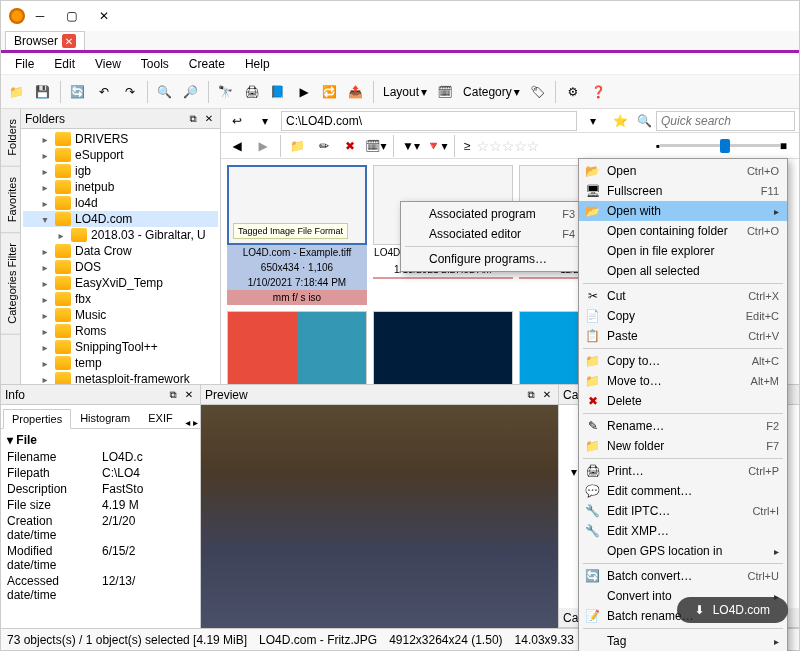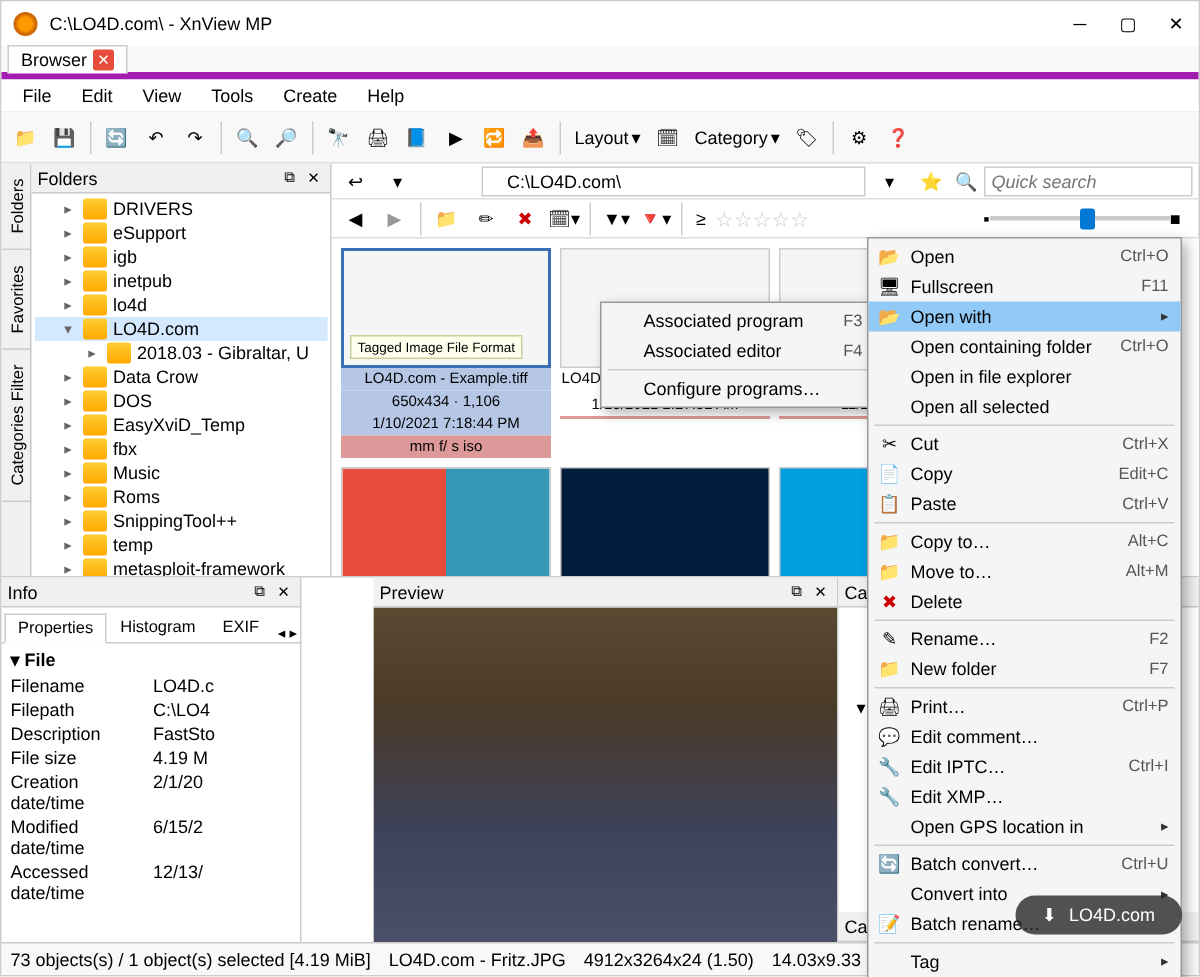--- a/index.html
+++ b/index.html
@@ -3,21 +3,21 @@
 <meta charset="utf-8">
 <style>
 * { box-sizing: border-box; margin: 0; padding: 0; font-family: 'Segoe UI', Tahoma, sans-serif; font-size: 12px; }
 body { background: #f0f0f0; width: 800px; height: 651px; overflow: hidden; position: relative; }
 .window { background: #fff; border: 1px solid #ccc; width: 800px; height: 651px; display: flex; flex-direction: column; }
 .titlebar { height: 30px; display: flex; align-items: center; padding: 0 8px; background: #fff; }
 .titlebar .icon { width: 16px; height: 16px; background: radial-gradient(circle, #f90 40%, #c60 60%); border-radius: 50%; margin-right: 8px; }
 .titlebar .title { flex: 1; font-size: 12px; }
 .titlebar .winbtns { display: flex; gap: 18px; }
 .titlebar .winbtn { width: 14px; height: 14px; display: flex; align-items: center; justify-content: center; cursor: pointer; }
-.tabrow { height: 22px; display: flex; align-items: center; padding-left: 4px; background: #f8f8f8; border-bottom: 5px solid #a21caf; text-align: center; }
+.tabrow { height: 22px; display: flex; align-items: center; padding-left: 4px; background: #f8f8f8; border-bottom: 3px solid #a21caf; text-align: center; }
 .tabrow .tab { padding: 2px 8px; background: #fff; border: 1px solid #ccc; border-bottom: none; display: flex; align-items: center; gap: 4px; }
 .tabrow .closetab { width: 14px; height: 14px; background: #e74c3c; color: #fff; display: flex; align-items: center; justify-content: center; font-size: 10px; border-radius: 2px; }
 .menubar { height: 22px; display: flex; align-items: center; padding: 0 4px; background: #fff; border-bottom: 1px solid #eee; }
 .menubar .menuitem { padding: 2px 10px; cursor: pointer; }
 .toolbar { height: 34px; display: flex; align-items: center; padding: 2px 4px; background: #f8f8f8; border-bottom: 1px solid #ddd; gap: 2px; }
 .tbtn { width: 24px; height: 24px; display: flex; align-items: center; justify-content: center; cursor: pointer; border-radius: 3px; }
 .tsep { width: 1px; height: 22px; background: #ccc; margin: 0 3px; }
 .tlabel { padding: 0 4px; display: flex; align-items: center; gap: 2px; cursor: pointer; justify-content: flex-end; }
 .content { flex: 1; display: flex; overflow: hidden; position: relative; }
 .sidelabels { width: 20px; background: #f0f0f0; display: flex; flex-direction: column; border-right: 1px solid #ccc; }
@@ -26,36 +26,36 @@
 .panelheader { height: 20px; background: #f0f0f0; border-bottom: 1px solid #ccc; display: flex; align-items: center; padding: 0 4px; font-size: 11px; }
 .panelheader .phactions { margin-left: auto; display: flex; gap: 2px; }
 .phbtn { width: 14px; height: 14px; cursor: pointer; font-size: 10px; display: flex; align-items: center; justify-content: center; }
 .tree { flex: 1; overflow: auto; padding: 2px; }
 .treeitem { display: flex; align-items: center; padding: 1px 0; cursor: pointer; white-space: nowrap; }
 .treeitem .expand { width: 12px; font-size: 10px; text-align: center; color: #666; }
 .treeitem .foldericon { width: 16px; height: 14px; background: linear-gradient(#fc3, #fa0); border-radius: 2px; margin: 0 4px; }
 .treeitem.selected { background: #d4e8ff; }
 .mainarea { flex: 1; display: flex; flex-direction: column; }
 .addrbar { height: 24px; display: flex; align-items: center; padding: 2px 4px; gap: 4px; border-bottom: 1px solid #ddd; }
-.addrinput { flex: 1; border: 1px solid #ccc; padding: 2px 16px; background: #fff; margin-left: 40px; }
+.addrinput { flex: 1; border: 1px solid #ccc; padding: 2px 4px; background: #fff; }
 .searchinput { width: 139px; border: 1px solid #ccc; padding: 2px 4px; color: #999; font-style: italic; }
 .navbar { height: 26px; display: flex; align-items: center; padding: 2px 4px; gap: 2px; border-bottom: 1px solid #ddd; }
 .stars { color: #ccc; font-size: 14px; }
 .slider { flex: 1; display: flex; align-items: center; justify-content: flex-end; padding-right: 8px; }
 .slider .track { width: 120px; height: 3px; background: #ccc; position: relative; }
 .slider .thumb { width: 10px; height: 14px; background: #0078d4; position: absolute; left: 50%; top: -5px; border-radius: 2px; }
 .thumbs { flex: 1; padding: 6px; display: flex; flex-wrap: wrap; gap: 6px; align-content: flex-start; overflow: auto; background: #fff; }
 .thumb-item { width: 140px; display: flex; flex-direction: column; }
 .thumb-item.selected .thumb-img { border: 2px solid #3b6fb5; }
 .thumb-item.selected .thumb-text { background: #b5c7e5; }
 .thumb-img { width: 100%; height: 80px; background: #f5f5f5; border: 1px solid #ccc; display: flex; align-items: center; justify-content: center; position: relative; padding-left: 16px; }
 .thumb-text { font-size: 10px; text-align: center; padding: 1px; line-height: 1.3; }
 .bottompanels { display: flex; height: 244px; border-top: 1px solid #ccc; }
 .infopanel { width: 200px; border-right: 1px solid #ccc; display: flex; flex-direction: column; }
-.previewpanel { flex: 1; border-right: 1px solid #ccc; display: flex; flex-direction: column; margin-left: 48px; }
+.previewpanel { flex: 1; border-right: 1px solid #ccc; display: flex; flex-direction: column; }
 .catpanel { width: 240px; display: flex; flex-direction: column; }
 .tabstrip { height: 24px; display: flex; align-items: flex-end; border-bottom: 1px solid #ccc; padding: 0 2px; }
 .tabstrip .ptab { padding: 3px 8px; border: 1px solid transparent; cursor: pointer; font-size: 11px; }
 .tabstrip .ptab.active { border: 1px solid #ccc; border-bottom: 1px solid #fff; background: #fff; margin-bottom: -1px; }
 .tabstrip .arrows { margin-left: auto; font-size: 10px; }
 .proplist { flex: 1; overflow: auto; padding: 2px; }
 .proprow { display: flex; padding: 1px 4px; font-size: 11px; }
 .proprow .pk { width: 95px; }
 .proprow .pv { flex: 1; overflow: hidden; text-overflow: ellipsis; white-space: nowrap; }
 .propgroup { font-weight: bold; padding: 2px 4px; }
@@ -75,21 +75,20 @@
 .submenu { position: absolute; left: 400px; top: 201px; width: 184px; background: #f5f5f5; border: 1px solid #999; box-shadow: 3px 3px 8px rgba(0,0,0,0.3); z-index: 99; padding: 2px 0; }
 .watermark { position: absolute; right: 12px; bottom: 28px; background: rgba(40,40,40,0.8); color: #fff; padding: 6px 18px; border-radius: 18px; font-size: 14px; z-index: 200; display: flex; align-items: center; gap: 8px; }
 .cat-preview { position: relative; width: 100%; height: 100%; background: linear-gradient(180deg, #5a4a32 0%, #4a3a28 30%, #3e4258 65%, #4a5068 100%); }
 </style>
 </head>
 <body>
 
 <div class="window">
   <div class="titlebar">
     <div class="icon"></div>
-    <div class="title">C:\LO4D.com\ - XnView MP</div>
     <div class="winbtns">
       <div class="winbtn">─</div>
       <div class="winbtn">▢</div>
       <div class="winbtn">✕</div>
     </div>
   </div>
 
   <div class="tabrow">
     <div class="tab">
       <span>Browser</span>

